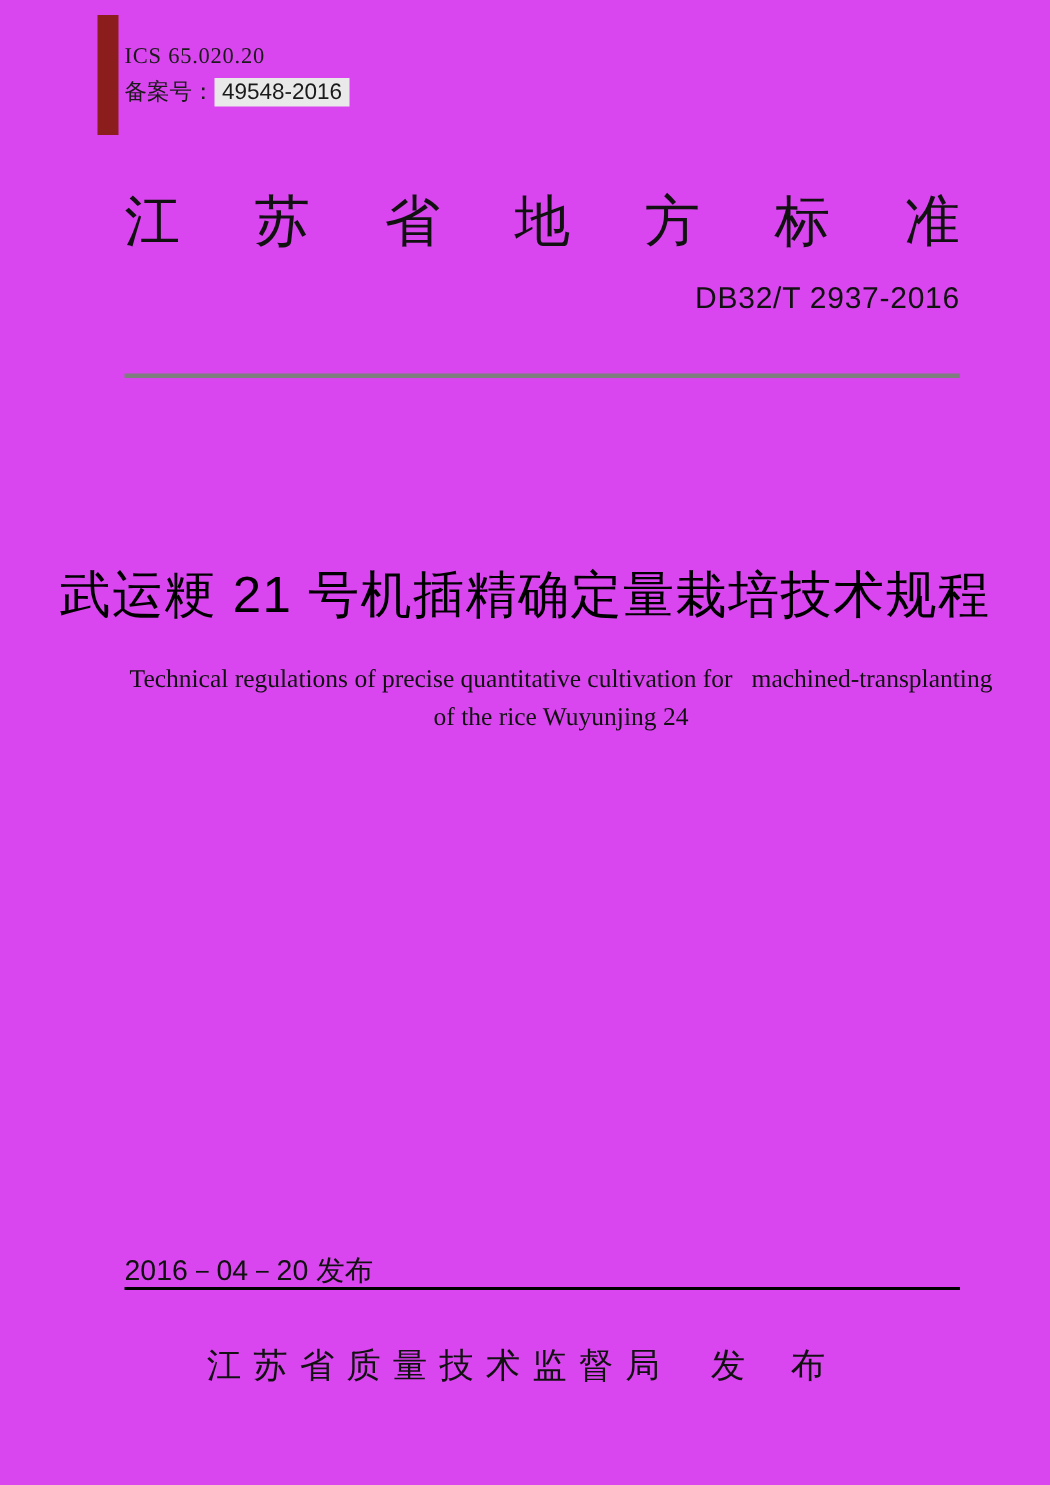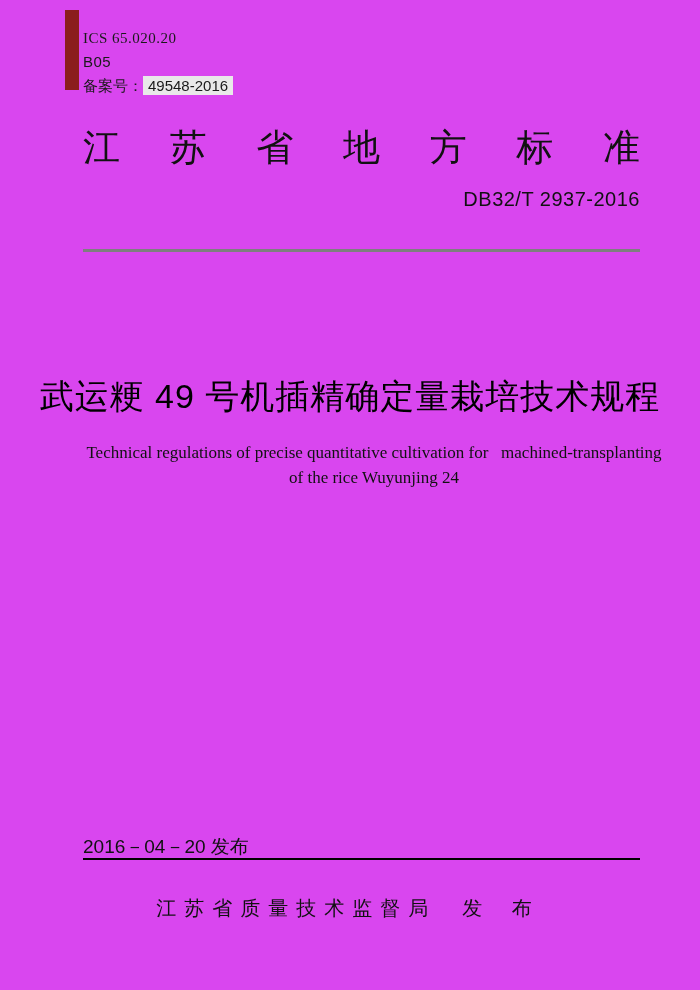--- a/index.html
+++ b/index.html
@@ -64,54 +64,53 @@
     font-size:19px;color:#111;
   }
   .rule-black{
     position:absolute;left:83px;top:858px;width:557px;height:2px;
     background:#000;
   }
   
   .publisher-row{
     position:absolute;left:0;top:895px;width:700px;
     display:flex;justify-content:center;align-items:baseline;
-    font-size:20px;color:#111;
+    font-size:23px;color:#111;
   }
   .publisher-name{letter-spacing:8px;}
   .publish-word{letter-spacing:12px;margin-left:26px;}
 </style>
 </head>
 <body>
 
 <div class="page">
 
   <div class="change-bar"></div>
 
   <div class="meta-block">
     <div class="meta-ics">ICS 65.020.20</div>
-    <div class="meta-code">B05</div>
     <div class="meta-record"><span>备案号：</span><span class="record-number">49548-2016</span></div>
   </div>
 
 
   <div class="standard-name">
     <span>江</span>
     <span>苏</span>
     <span>省</span>
     <span>地</span>
     <span>方</span>
     <span>标</span>
     <span>准</span>
   </div>
 
   <div class="standard-number">DB32/T 2937-2016</div>
 
   <div class="rule-gray"></div>
 
-  <div class="title-cn">武运粳 49 号机插精确定量栽培技术规程</div>
+  <div class="title-cn">武运粳 21 号机插精确定量栽培技术规程</div>
 
   <div class="title-en">
     <div class="pre">Technical regulations of precise quantitative cultivation for   machined-transplanting</div>
     <div>of the rice Wuyunjing 24</div>
   </div>
 
   <div class="date-band">
     <span>2016－04－20 发布</span>
   </div>
 

